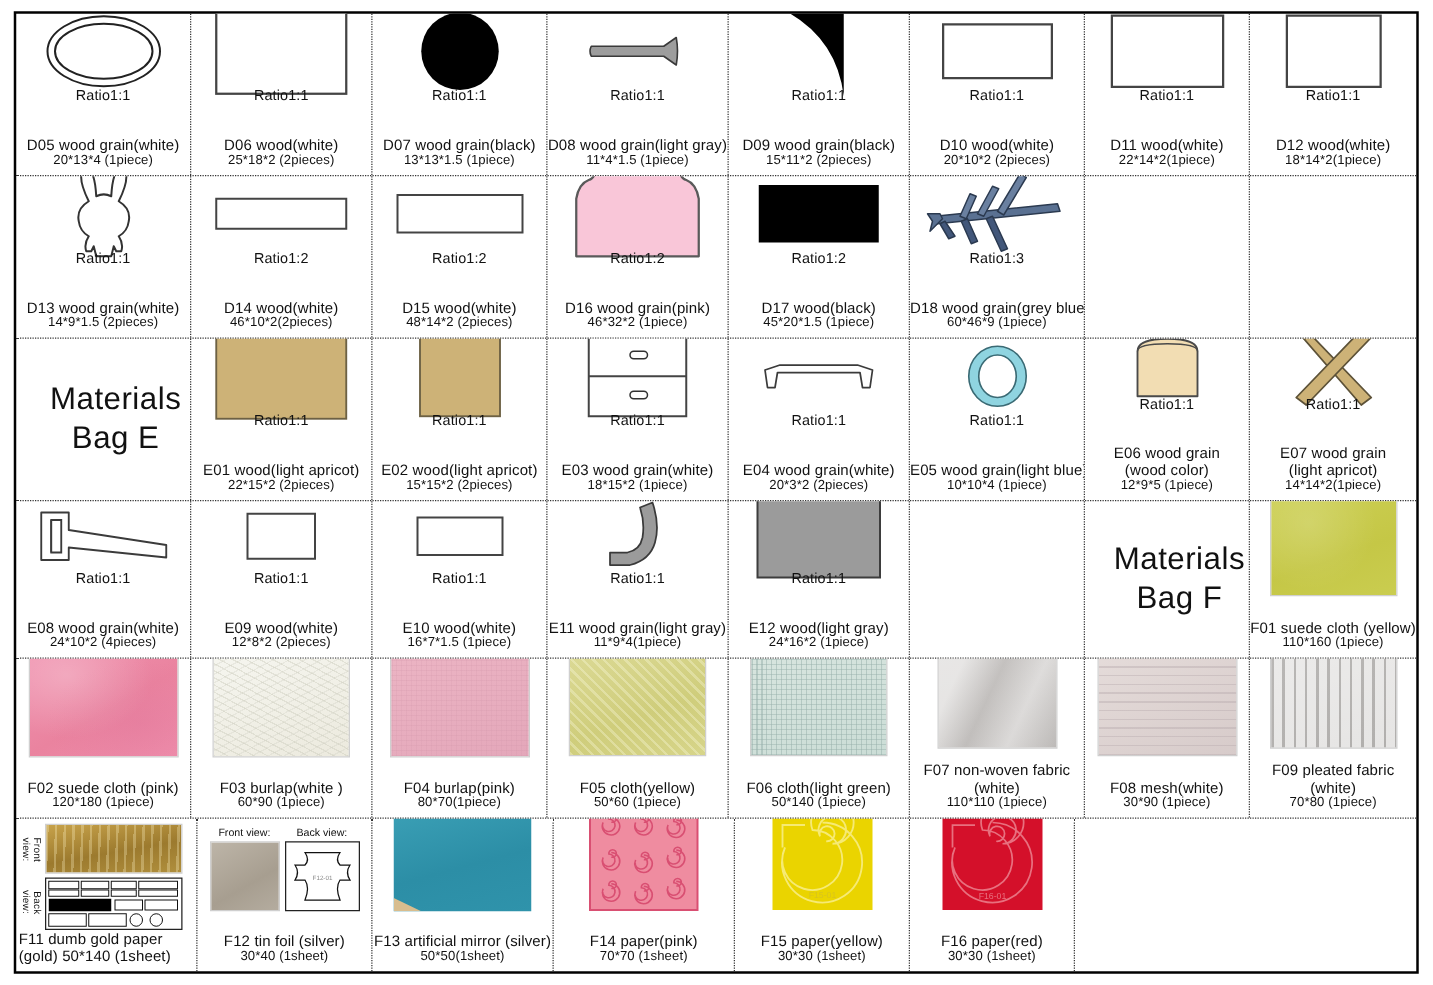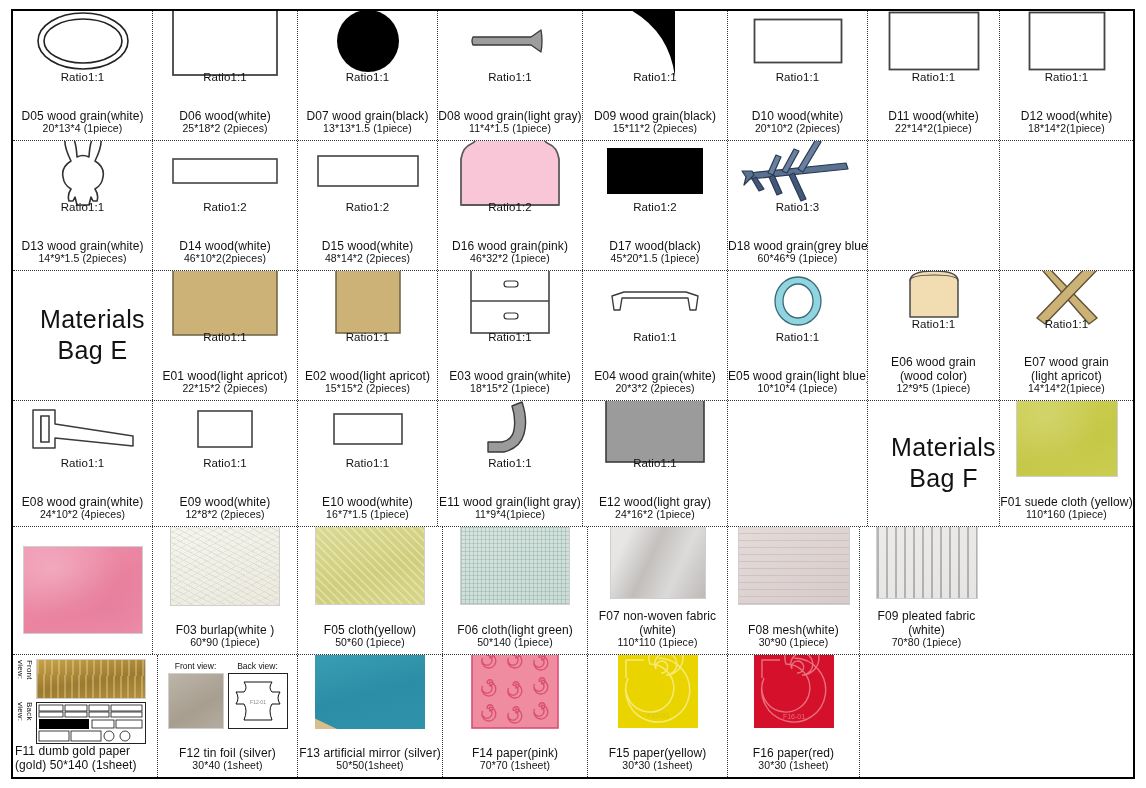--- a/index.html
+++ b/index.html
@@ -56,20 +56,21 @@
   }
   .cell:last-child{border-right:none;}
   .cell.empty{}
   .art{
     flex:1 1 auto;
     width:100%;
     display:flex;
     align-items:center;
     justify-content:center;
     min-height:0;
+    text-align:center;
   }
   .caption{
     flex:0 0 auto;
     width:100%;
     text-align:center;
     line-height:1.12;
     padding-bottom:3px;
   }
   .cap-ratio{font-size:11.5px;letter-spacing:.1px;}
   .cap-name{font-size:12px;letter-spacing:.1px;white-space:nowrap;margin-top:26px;}
@@ -508,35 +509,51 @@
 
     <div class="row r5">
 
       <div class="cell" style="width:140px">
         <div class="art">
           <div class="swatch" style="width:118px;height:86px;background:
               radial-gradient(ellipse at 25% 25%, rgba(255,255,255,.25), transparent 55%),
               radial-gradient(ellipse at 75% 70%, rgba(220,110,150,.3), transparent 60%),
               linear-gradient(150deg,#f093b0,#ea839f 55%,#ef8fac);"></div>
         </div>
+        <div class="caption">
+          <div class="cap-name">F02  suede cloth (pink)</div>
+          <div class="cap-dim">120*180 (1piece)</div>
+        </div>
       </div>
 
       <div class="cell" style="width:145px">
         <div class="art">
           <div class="swatch" style="width:108px;height:86px;background:
               repeating-linear-gradient(28deg, rgba(205,205,190,.45) 0 1px, transparent 1px 5px),
               repeating-linear-gradient(-28deg, rgba(210,210,198,.35) 0 1px, transparent 1px 6px),
               linear-gradient(160deg,#f6f6f0,#eceade);"></div>
         </div>
         <div class="caption">
           <div class="cap-name">F03  burlap(white )</div>
           <div class="cap-dim">60*90 (1piece)</div>
         </div>
       </div>
 
+      <div class="cell" style="width:140px">
+        <div class="art">
+          <div class="swatch" style="width:110px;height:86px;background:
+              repeating-linear-gradient(0deg, rgba(210,150,170,.25) 0 1px, transparent 1px 4px),
+              repeating-linear-gradient(90deg, rgba(210,150,170,.22) 0 1px, transparent 1px 4px),
+              linear-gradient(160deg,#ecb5c4,#e4a7ba);"></div>
+        </div>
+        <div class="caption">
+          <div class="cap-name">F04  burlap(pink)</div>
+          <div class="cap-dim">80*70(1piece)</div>
+        </div>
+      </div>
 
       <div class="cell" style="width:145px">
         <div class="art">
           <div class="swatch" style="width:108px;height:84px;background:
               repeating-linear-gradient(45deg, rgba(255,255,230,.3) 0 2px, transparent 2px 6px),
               linear-gradient(160deg,#dcda96,#cfcd7b 60%,#d7d58a);"></div>
         </div>
         <div class="caption">
           <div class="cap-name">F05  cloth(yellow)</div>
           <div class="cap-dim">50*60 (1piece)</div>

